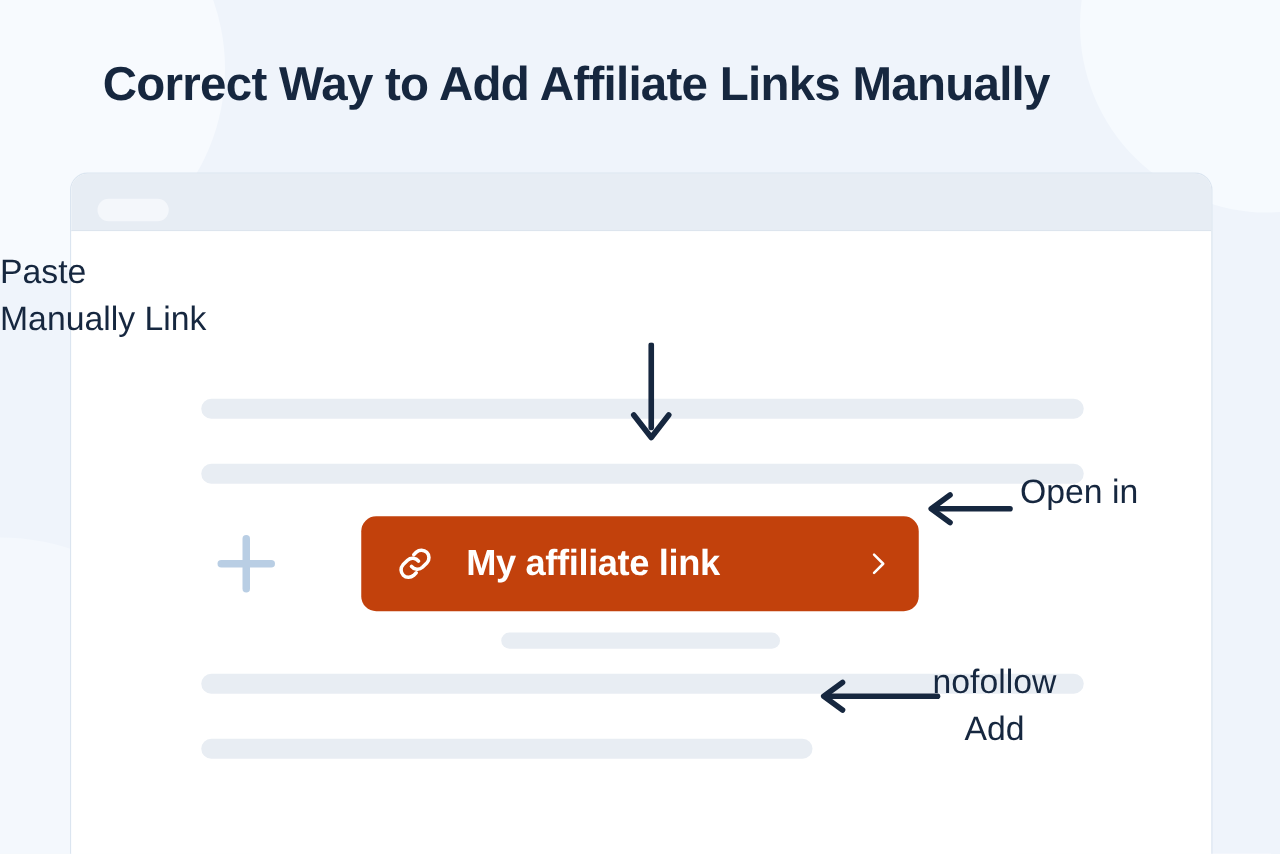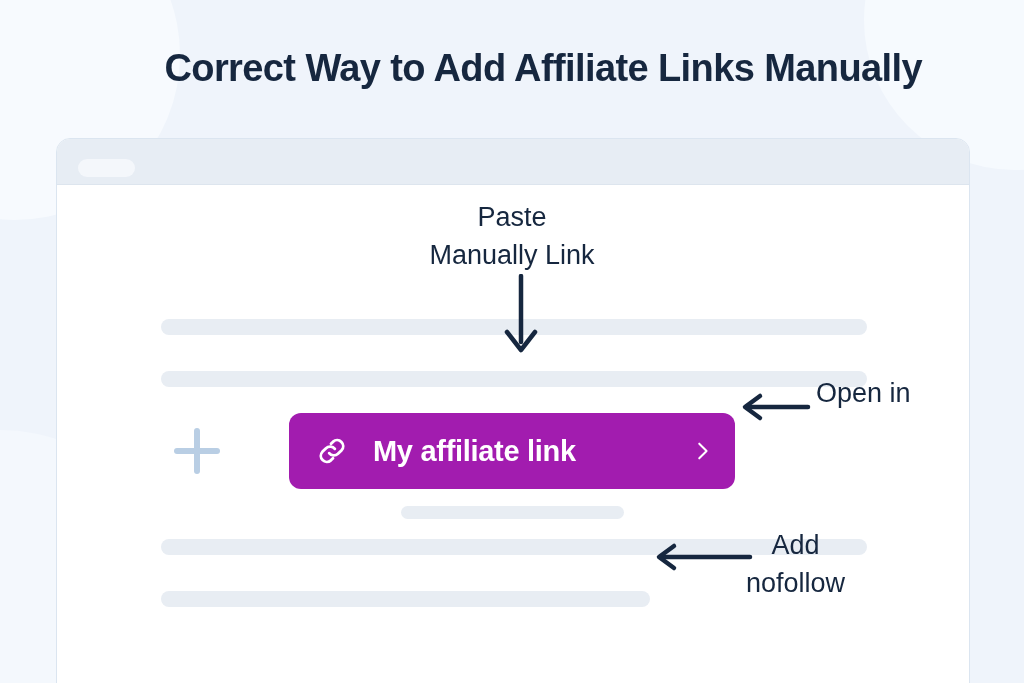--- a/index.html
+++ b/index.html
@@ -24,21 +24,21 @@
   }
   .blob-tl { left: -150px; top: -110px; width: 330px; height: 330px; }
   .blob-bl { left: -180px; top: 430px; width: 360px; height: 360px; background: #f4f8fd; }
   .blob-tr { right: -140px; top: -130px; width: 300px; height: 300px; background: #f6fafe; }
 
   .page-title {
     position: absolute;
     left: 0;
     top: 46px;
     width: 922px;
-    text-align: right;
+    text-align: center;
     font-size: 38px;
     font-weight: bold;
     letter-spacing: -0.6px;
     color: #16273f;
     line-height: 1.2;
     white-space: nowrap;
   }
 
   
   .browser-card {
@@ -105,21 +105,21 @@
   .plus-icon:before { left: 0; top: 20px; width: 46px; height: 6px; }
   .plus-icon:after  { left: 20px; top: 0; width: 6px; height: 46px; }
 
   
   .link-button {
     position: absolute;
     left: 232px;
     top: 228px;
     width: 446px;
     height: 76px;
-    background: #a21caf;
+    background: #c2410c;
     border-radius: 12px;
     display: flex;
     align-items: center;
     box-sizing: border-box;
     padding: 0 22px 0 26px;
     cursor: pointer;
   }
   .link-button .chain-icon {
     width: 34px;
     height: 34px;
@@ -145,21 +145,21 @@
   
   .annotation {
     position: absolute;
     color: #16273f;
     font-size: 27px;
     line-height: 1.42;
     white-space: nowrap;
   }
   .ann-paste {
     left: 0; top: 198px; width: 1024px;
-    text-align: center;
+    text-align: left;
   }
   .ann-paste .ln { display: block; }
   .ann-paste .ln1 { text-indent: 0px; }
 
   .ann-newtab { left: 816px; top: 374px; text-align: right; }
   .ann-nofollow { left: 746px; top: 526px; text-align: center; }
   .ann-nofollow .ln { display: block; }
 
   .arrow-svg { position: absolute; }
   .arrow-down { left: 496px; top: 274px; }
@@ -219,19 +219,19 @@
 
 <div class="annotation ann-newtab">
   <span class="ln">Open in</span><br>
 </div>
 <svg class="arrow-svg arrow-newtab" width="72" height="30" viewBox="0 0 72 30">
   <path d="M68 15 H 8" stroke="#16273f" stroke-width="4.5" fill="none" stroke-linecap="round"></path>
   <path d="M20 4 L 5 15 L 20 26" stroke="#16273f" stroke-width="4.5" fill="none" stroke-linecap="round" stroke-linejoin="round"></path>
 </svg>
 
 <div class="annotation ann-nofollow">
+  <span class="ln">nofollow</span>
   <span class="ln">Add</span>
-  <span class="ln">nofollow</span>
 </div>
 <svg class="arrow-svg arrow-nofollow" width="100" height="30" viewBox="0 0 100 30">
   <path d="M96 15 H 8" stroke="#16273f" stroke-width="4.5" fill="none" stroke-linecap="round"></path>
   <path d="M20 4 L 5 15 L 20 26" stroke="#16273f" stroke-width="4.5" fill="none" stroke-linecap="round" stroke-linejoin="round"></path>
 </svg>
 
 </body></html>

